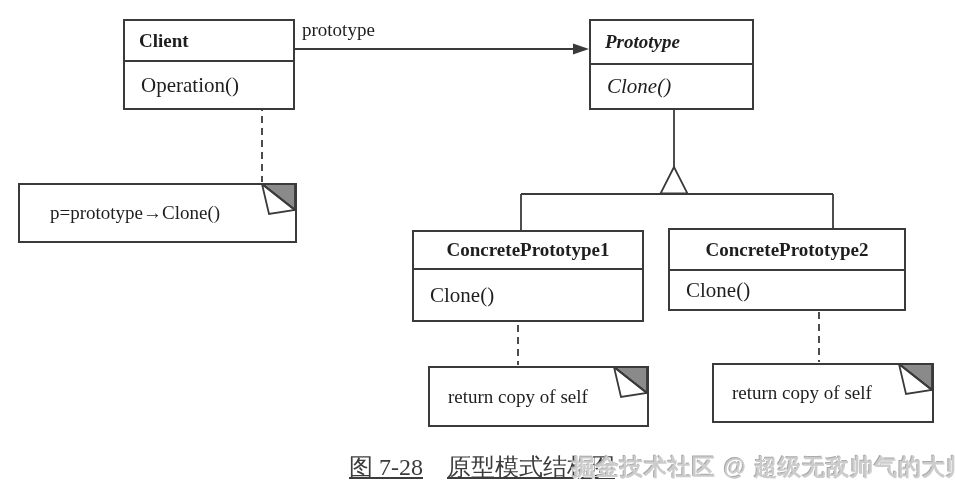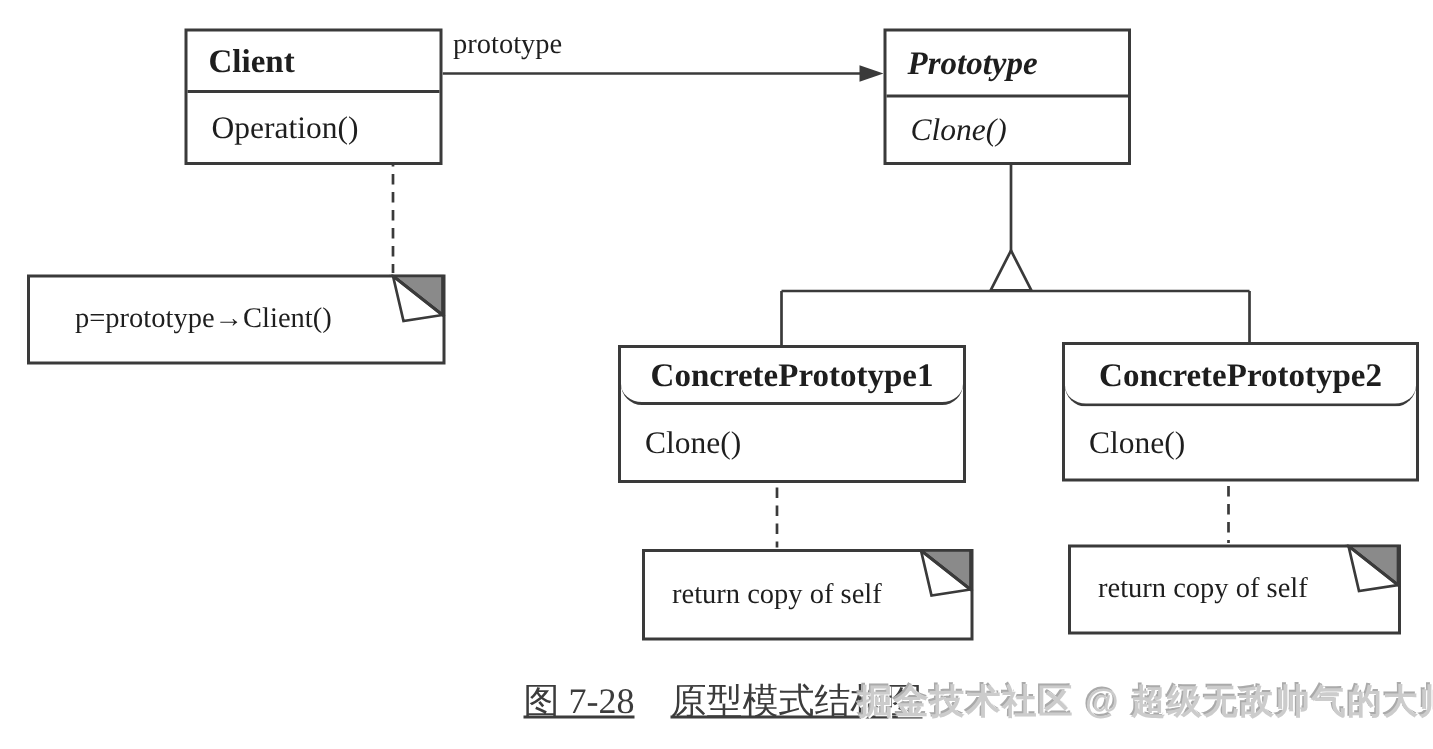--- a/index.html
+++ b/index.html
@@ -17,24 +17,24 @@
     background:#ffffff;
     border:2px solid #3a3a3a;
     box-sizing:border-box;
     z-index:2;
   }
   .uml-class-title{
     border-bottom:2px solid #3a3a3a;
     box-sizing:border-box;
     display:flex;align-items:center;
     font-weight:bold;
-    font-size:22px;
+    font-size:19px;
     padding:0 14px;
   }
-  .uml-class-title.centered{justify-content:center;padding:0;border-radius:14px;}
+  .uml-class-title.centered{justify-content:center;padding:0;}
   .uml-class-title.italic{font-style:italic;}
   .uml-class-method{
     display:flex;align-items:center;
     font-size:21px;
     padding:0 16px;
     flex:1;
   }
   .uml-class-method.italic{font-style:italic;}
   .uml-class{display:flex;flex-direction:column;}
   .uml-note{
@@ -120,27 +120,27 @@
   <div class="uml-class" style="left:589px;top:19px;width:165px;height:91px;">
     <div class="uml-class-title italic" style="height:44px;">Prototype</div>
     <div class="uml-class-method italic">Clone()</div>
   </div>
 
   <div class="uml-class" style="left:412px;top:230px;width:232px;height:92px;">
     <div class="uml-class-title centered" style="height:38px;">ConcretePrototype1</div>
     <div class="uml-class-method">Clone()</div>
   </div>
 
-  <div class="uml-class" style="left:708px;top:228px;width:238px;height:93px;">
+  <div class="uml-class" style="left:668px;top:228px;width:238px;height:83px;">
     <div class="uml-class-title centered" style="height:41px;">ConcretePrototype2</div>
     <div class="uml-class-method">Clone()</div>
   </div>
 
   <div class="uml-note" style="left:18px;top:183px;width:279px;height:60px;">
-    <span class="note-text" style="padding-left:30px;">p=prototype→Client()</span>
+    <span class="note-text" style="padding-left:30px;">p=prototype→Clone()</span>
     <svg class="note-fold" viewBox="0 0 40 33">
       <polygon points="5,1 38,1 38,27" fill="#8a8a8a" stroke="#3a3a3a" stroke-width="1.8"></polygon>
       <polygon points="5,1 12,31 38,27" fill="#ffffff" stroke="#3a3a3a" stroke-width="1.8"></polygon>
       <polygon points="5,1 38,27 38,27" fill="none" stroke="#3a3a3a" stroke-width="2"></polygon>
     </svg>
   </div>
 
   <div class="uml-note" style="left:428px;top:366px;width:221px;height:61px;">
     <span class="note-text" style="padding-left:18px;">return copy of self</span>
     <svg class="note-fold" viewBox="0 0 40 33">

